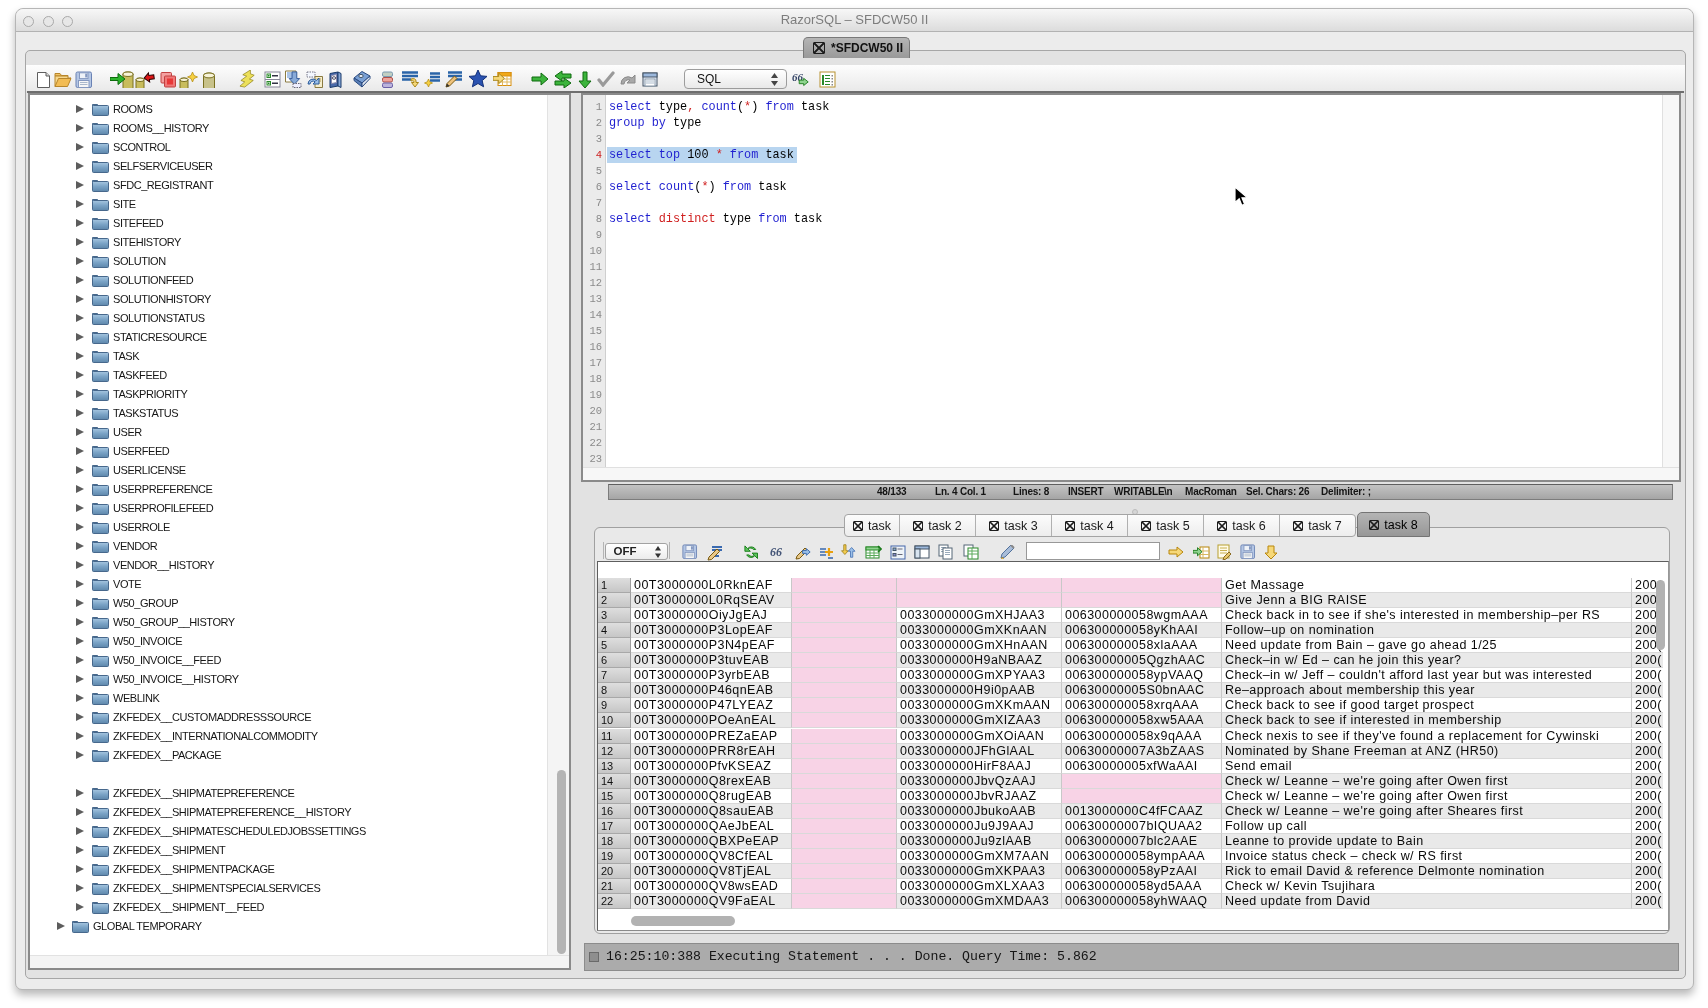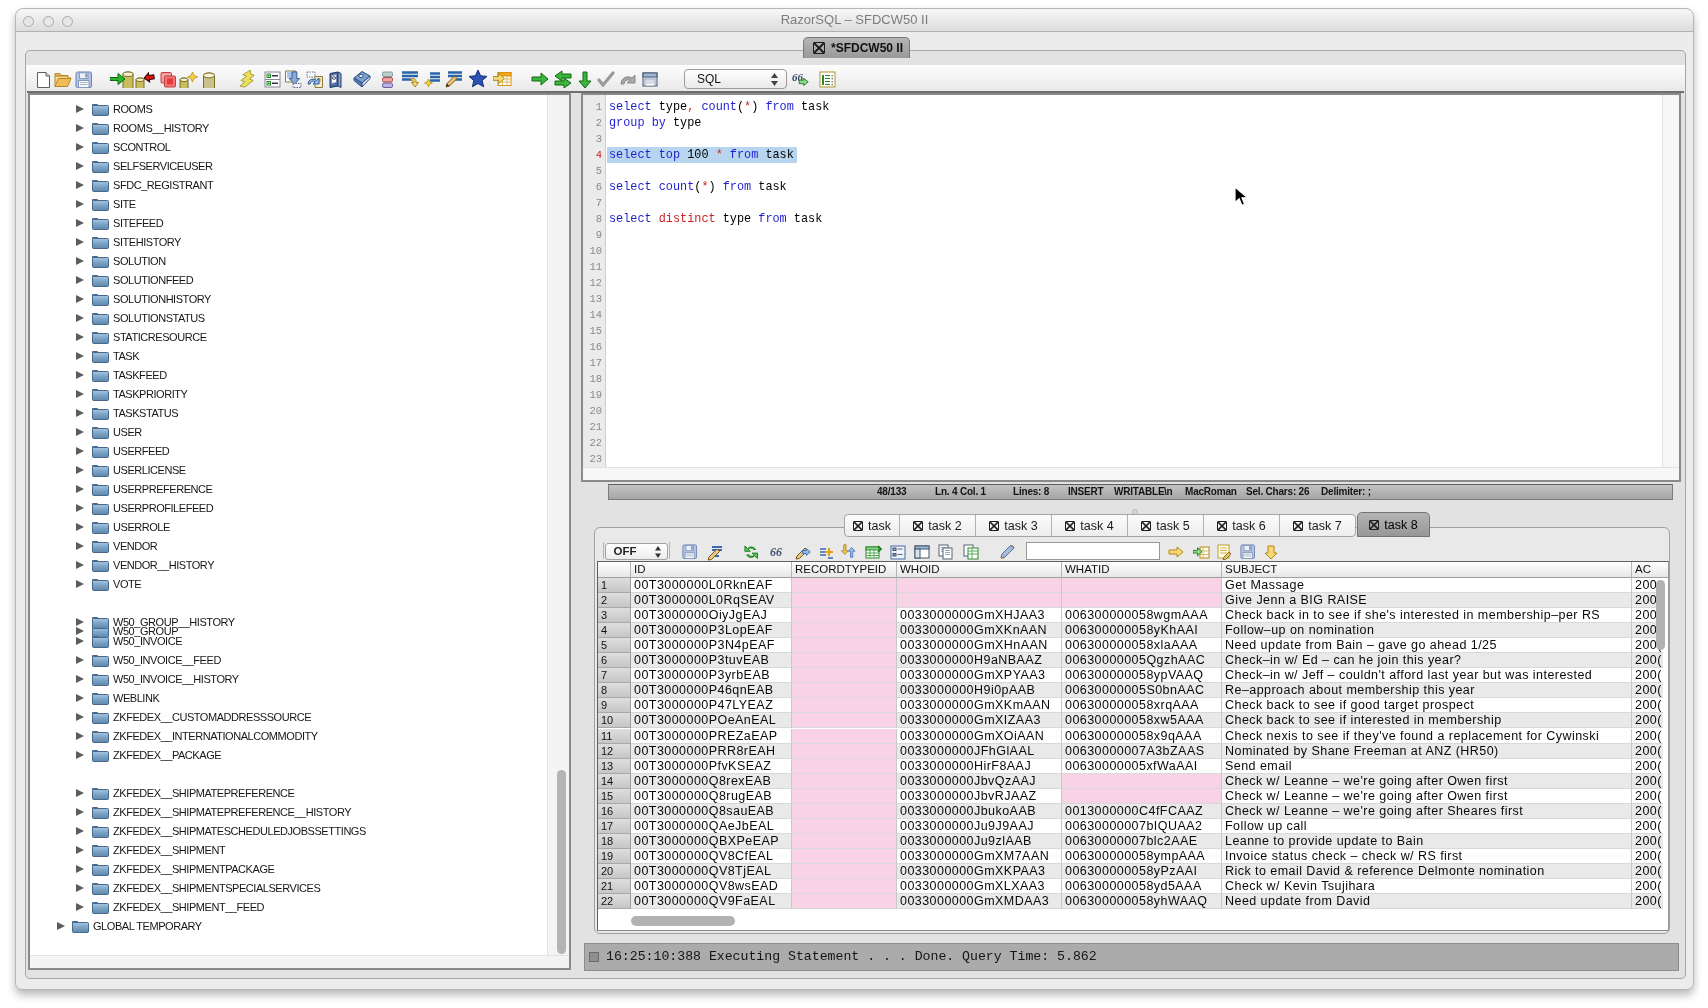--- a/index.html
+++ b/index.html
@@ -413,21 +413,21 @@
             <rect x="0.5" y="2.5" width="16" height="10" rx="1" fill="url(#fg)" stroke="#47688c"></rect>
           </svg></span>
         <span style="position:absolute;left:83px">VENDOR__HISTORY</span>
       </div><div class="trow" style="top:480px;left:0;width:520px">
         <span class="tri" style="left:46px"></span>
         <span class="fold" style="left:62px"><svg width="17" height="13" viewBox="0 0 17 13">
             <path d="M0.5 3.5V1.5h5l1 2z" fill="#7da7cc" stroke="#47688c"></path>
             <rect x="0.5" y="2.5" width="16" height="10" rx="1" fill="url(#fg)" stroke="#47688c"></rect>
           </svg></span>
         <span style="position:absolute;left:83px">VOTE</span>
-      </div><div class="trow" style="top:527px;left:0;width:520px">
+      </div><div class="trow" style="top:499px;left:0;width:520px">
         <span class="tri" style="left:46px"></span>
         <span class="fold" style="left:62px"><svg width="17" height="13" viewBox="0 0 17 13">
             <path d="M0.5 3.5V1.5h5l1 2z" fill="#7da7cc" stroke="#47688c"></path>
             <rect x="0.5" y="2.5" width="16" height="10" rx="1" fill="url(#fg)" stroke="#47688c"></rect>
           </svg></span>
         <span style="position:absolute;left:83px">W50_GROUP</span>
       </div><div class="trow" style="top:518px;left:0;width:520px">
         <span class="tri" style="left:46px"></span>
         <span class="fold" style="left:62px"><svg width="17" height="13" viewBox="0 0 17 13">
             <path d="M0.5 3.5V1.5h5l1 2z" fill="#7da7cc" stroke="#47688c"></path>
@@ -701,29 +701,20 @@
             <rect x="3.5" y="9.5" width="10.5" height="7" fill="#f6f6f6" stroke="#8498c0"></rect>
             <path d="M5 11.5h7.5M5 13.5h7.5" stroke="#aab8cc" fill="none"></path>
           </g>
         </svg>
         <svg style="position:absolute;left:669.5px;top:16.5px" width="14" height="15" viewBox="0 0 14 15">
           <path d="M4 1h6v7h3l-6 6-6-6h3z" fill="#f6d879" stroke="#b8860b"></path>
         </svg>
         <div id="sfield"></div>
       </div>
       <div id="tblwrap">
-        <div class="hrow">
-          <div class="hc" style="width:33px"></div>
-          <div class="hc" style="width:161px">ID</div>
-          <div class="hc" style="width:105px">RECORDTYPEID</div>
-          <div class="hc" style="width:165px">WHOID</div>
-          <div class="hc" style="width:160px">WHATID</div>
-          <div class="hc" style="width:410px">SUBJECT</div>
-          <div class="hc" style="width:37px">AC</div>
-        </div>
         <div class="drow" style="top:16.0px">
           <div class="dc rh" style="width:33px">1</div>
           <div class="dc " style="width:161px">00T3000000L0RknEAF</div>
           <div class="dc pink" style="width:105px"></div>
           <div class="dc pink" style="width:165px"></div>
           <div class="dc pink" style="width:160px"></div>
           <div class="dc " style="width:410px">Get Massage</div>
           <div class="dc " style="width:31px;border-right:none">200(</div>
         </div>
         <div class="drow" style="top:31.05px">

